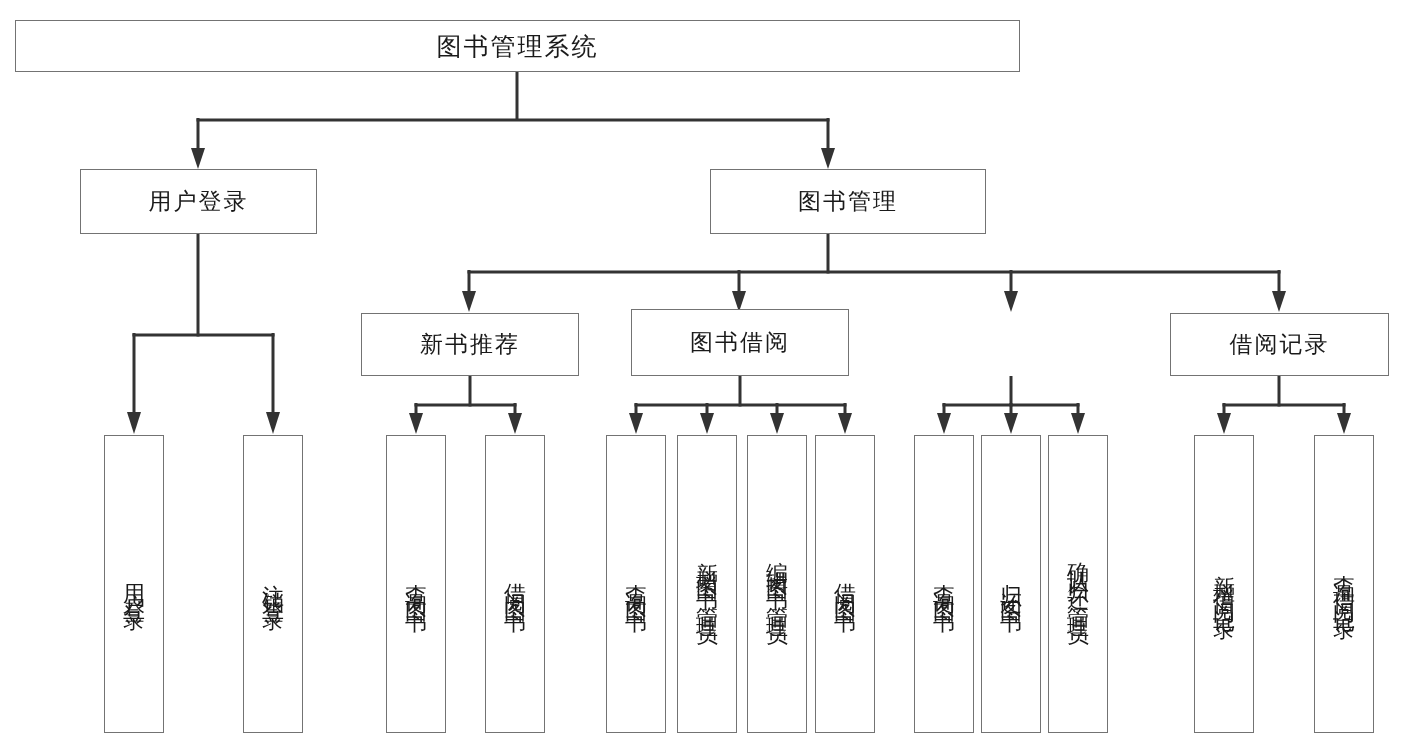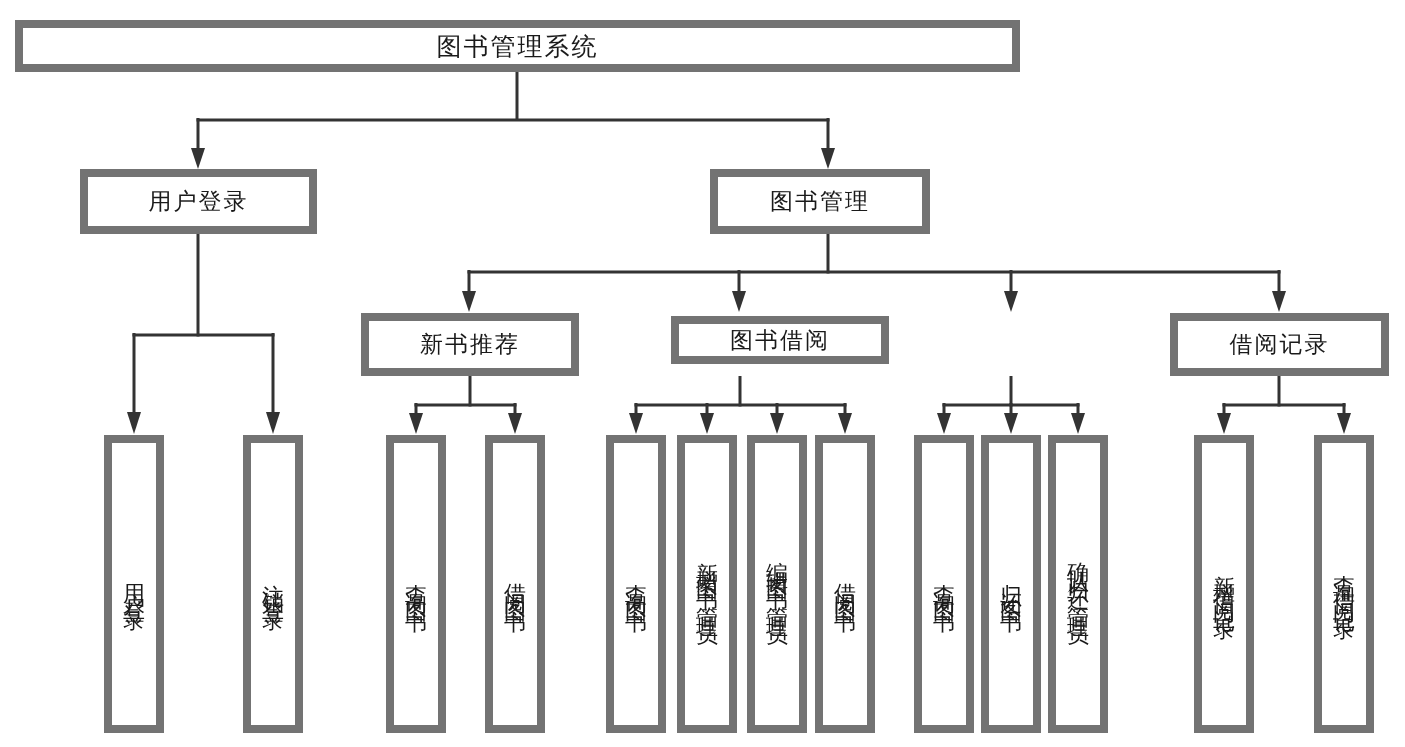--- a/index.html
+++ b/index.html
@@ -14,21 +14,21 @@
   }
   .wires {
     position: absolute;
     left: 0; top: 0;
     width: 1405px; height: 747px;
     z-index: 1;
   }
   .node {
     position: absolute;
     box-sizing: border-box;
-    border: 8px solid #737373;
+    border: 1px solid #737373;
     background: #ffffff;
     display: flex;
     align-items: center;
     justify-content: center;
     z-index: 2;
   }
   .node .label {
     color: #1a1a1a;
     font-size: 23px;
     letter-spacing: 2px;
@@ -143,28 +143,28 @@
     </g>
   </svg>
 
   <div class="node root-node" style="left:15px; top:20px; width:1005px; height:52px;">
     <span class="label">图书管理系统</span>
   </div>
 
   <div class="node" style="left:80px; top:169px; width:237px; height:65px;">
     <span class="label">用户登录</span>
   </div>
-  <div class="node" style="left:710px; top:169px; width:220px; height:65px;">
+  <div class="node" style="left:710px; top:169px; width:276px; height:65px;">
     <span class="label">图书管理</span>
   </div>
 
   <div class="node" style="left:361px; top:313px; width:218px; height:63px;">
     <span class="label">新书推荐</span>
   </div>
-  <div class="node" style="left:631px; top:316px; width:218px; height:48px;margin-left:40px;">
+  <div class="node" style="left:631px; top:309px; width:218px; height:67px;">
     <span class="label">图书借阅</span>
   </div>
   <div class="node" style="left:1170px; top:313px; width:219px; height:63px;">
     <span class="label">借阅记录</span>
   </div>
 
   <div class="node leaf" style="left:104px;">
     <span class="vtext">用户登录</span>
   </div>
   <div class="node leaf" style="left:243px;">

